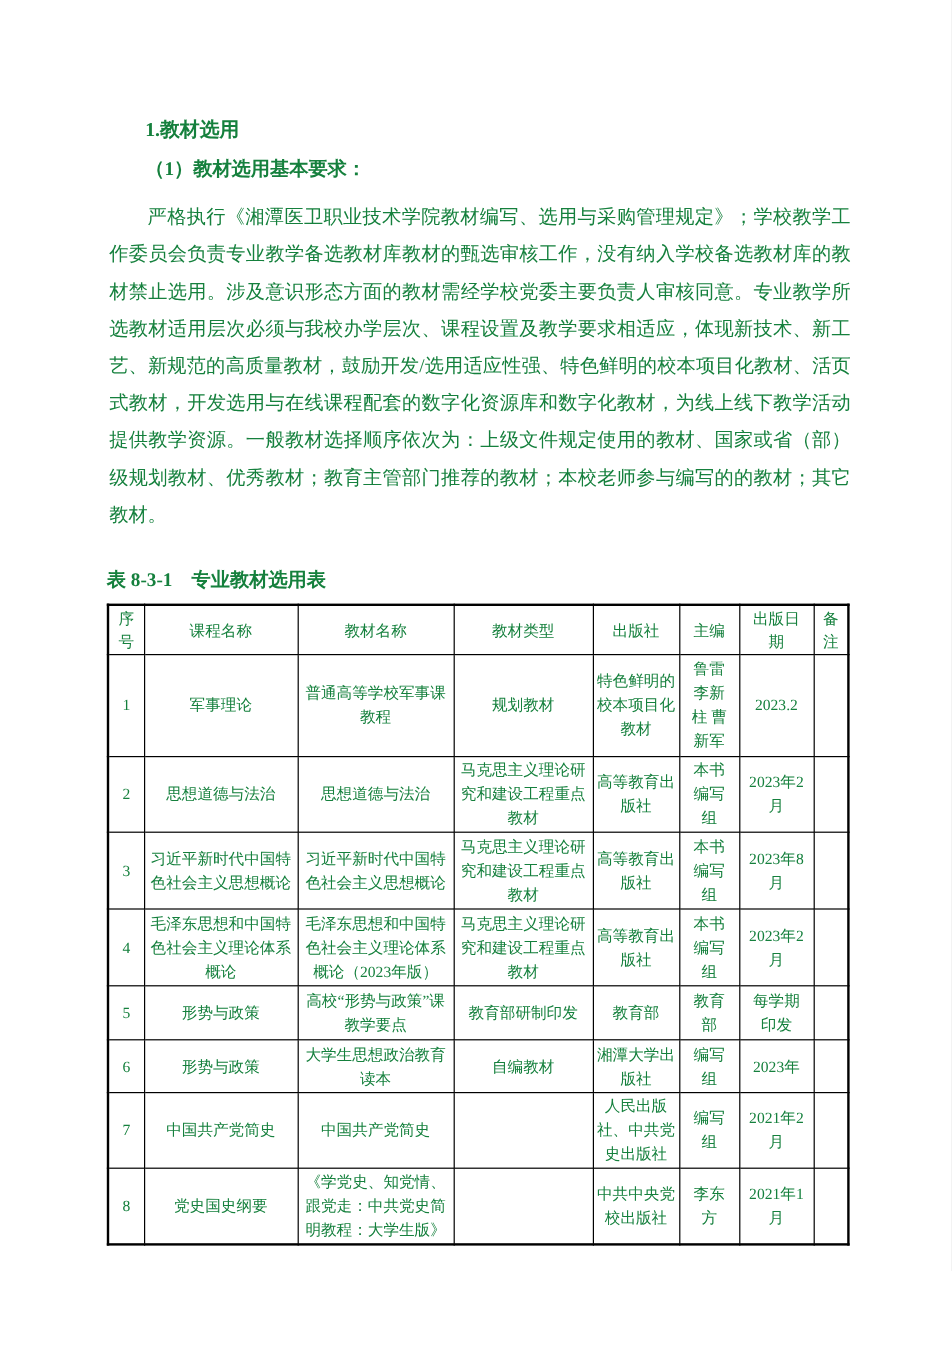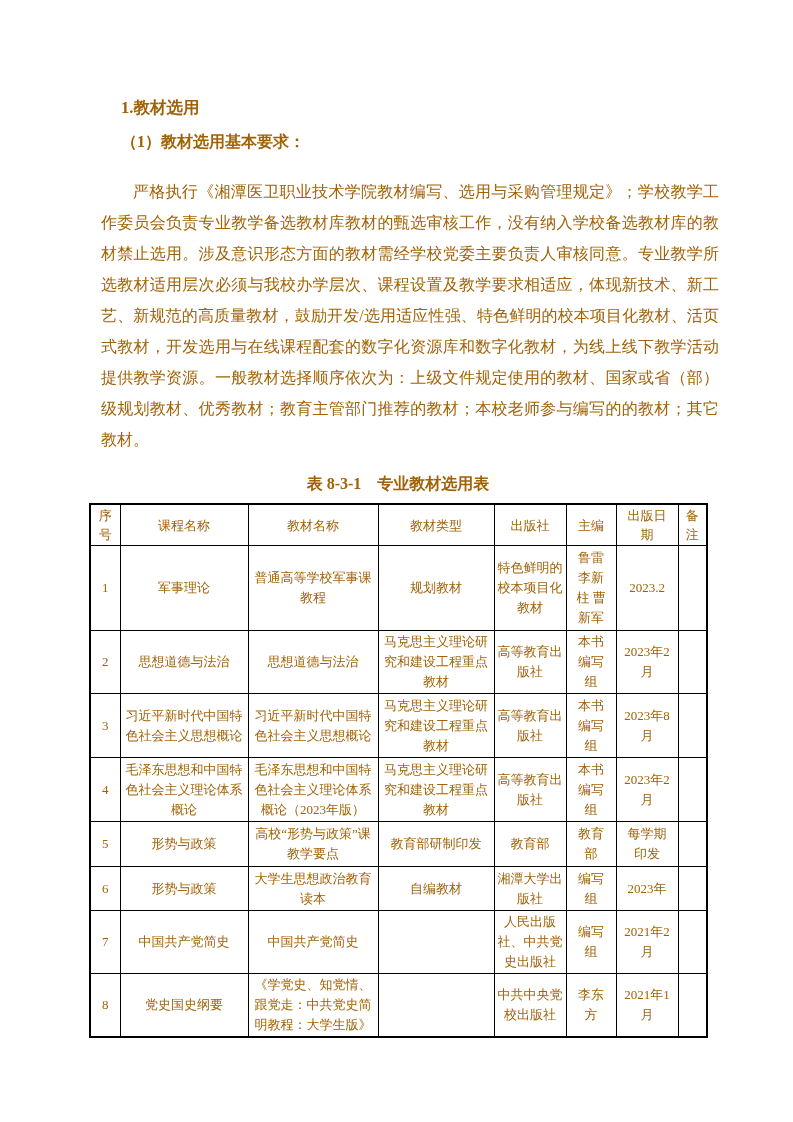--- a/index.html
+++ b/index.html
@@ -1,20 +1,20 @@
 <!DOCTYPE html>
 <html><head>
 <meta charset="utf-8">
 <style>
   html,body{margin:0;padding:0;background:#e8e8e8;}
   .page{
     position:relative;
     width:793px;height:1122px;
     background:#ffffff;
-    color:#a16207;
+    color:#15803d;
     font-family:"Liberation Serif","DejaVu Serif",serif;
     overflow:hidden;
   }
   .abs{position:absolute;}
   .section-heading{
     left:121px;top:92px;width:560px;
     font-size:16.5px;font-weight:bold;line-height:31px;
     margin:0;
   }
   .subsection{
@@ -22,27 +22,27 @@
     font-size:16px;font-weight:bold;line-height:31px;
     margin:0;
   }
   .sub1{top:126px;}
   .sub2{top:440px;}
   .body-para{
     left:89px;top:164px;width:618px;
     font-size:16px;line-height:31px;
     text-align:justify;
     text-indent:32px;
-    margin:12px;
+    margin:2px;
     word-break:break-all;
   }
   .tbl-title{
     left:89px;top:470px;width:618px;
     font-size:16px;font-weight:bold;line-height:28px;
-    text-align:center;margin:0;
+    text-align:left;margin:0;
   }
   table.sel-table{
     position:absolute;left:89px;top:503px;
     width:619px;
     border-collapse:collapse;
     table-layout:fixed;
     border:2px solid #000;
     font-size:13px;
   }
   table.sel-table th,table.sel-table td{

